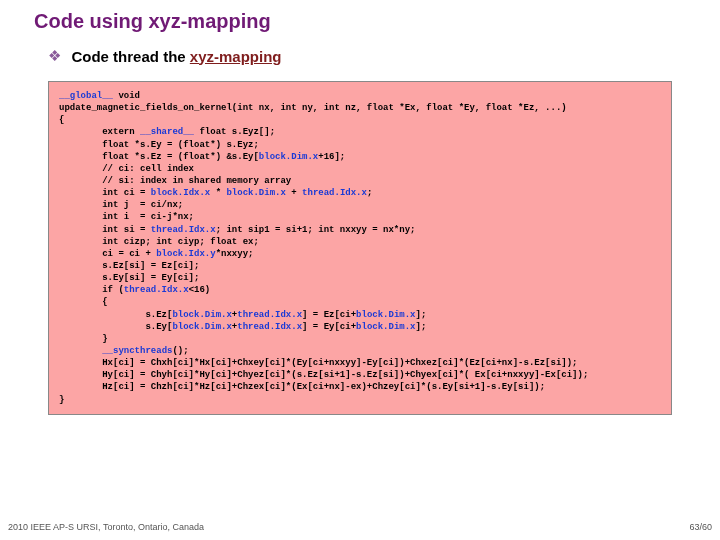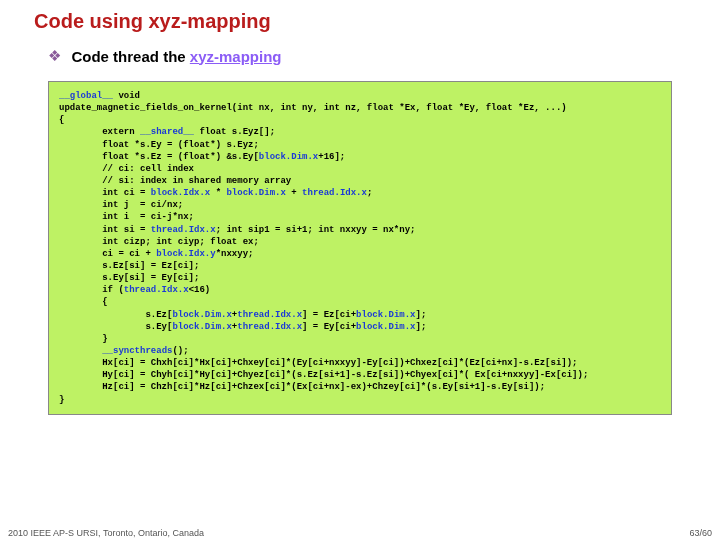--- a/index.html
+++ b/index.html
@@ -13,21 +13,21 @@
   }
   .slide {
     width: 100%;
     height: 100%;
     padding: 10px 30px 0 30px;
     position: relative;
   }
   .title {
     font-size: 20px;
     font-weight: bold;
-    color: #b91c1c;
+    color: #701a75;
     margin-bottom: 14px;
     margin-left: 4px;
     font-family: Arial, sans-serif;
   }
   .bullet-row {
     display: flex;
     align-items: center;
     margin-left: 18px;
     margin-bottom: 16px;
   }
@@ -36,40 +36,40 @@
     font-size: 15px;
     margin-right: 10px;
   }
   .bullet-text {
     font-family: Arial, sans-serif;
     font-size: 15px;
     font-weight: bold;
     color: #000;
   }
   .bullet-link {
-    color: #8b5cf6;
+    color: #7f1d1d;
     text-decoration: underline;
   }
   .code-box {
     margin: 0 18px 0 18px;
-    background: #bef264;
+    background: #fca5a5;
     border: 1px solid #888;
     padding: 8px 10px;
     font-family: "Courier New", monospace;
     font-size: 9px;
     font-weight: bold;
     line-height: 1.35;
     color: #000;
     white-space: pre;
     overflow: hidden;
   }
   .kw { color: #1a3ad6; }
   .footer {
     position: absolute;
-    bottom: 2px;
+    bottom: 8px;
     left: 8px;
     right: 8px;
     display: flex;
     justify-content: space-between;
     font-family: Arial, sans-serif;
     font-size: 9px;
     color: #555;
     gap: 10px;
   }
 </style>

